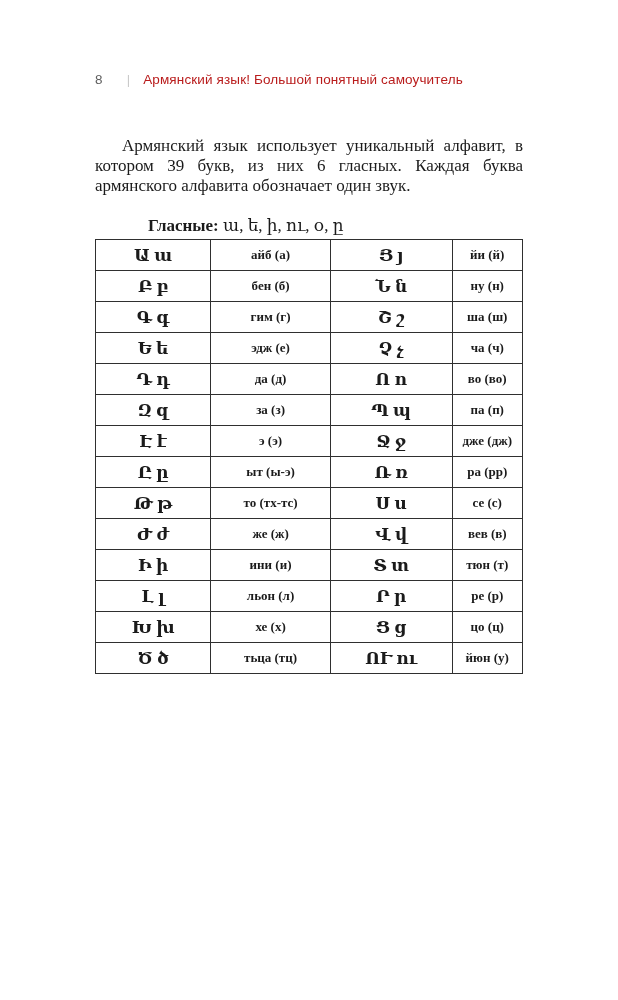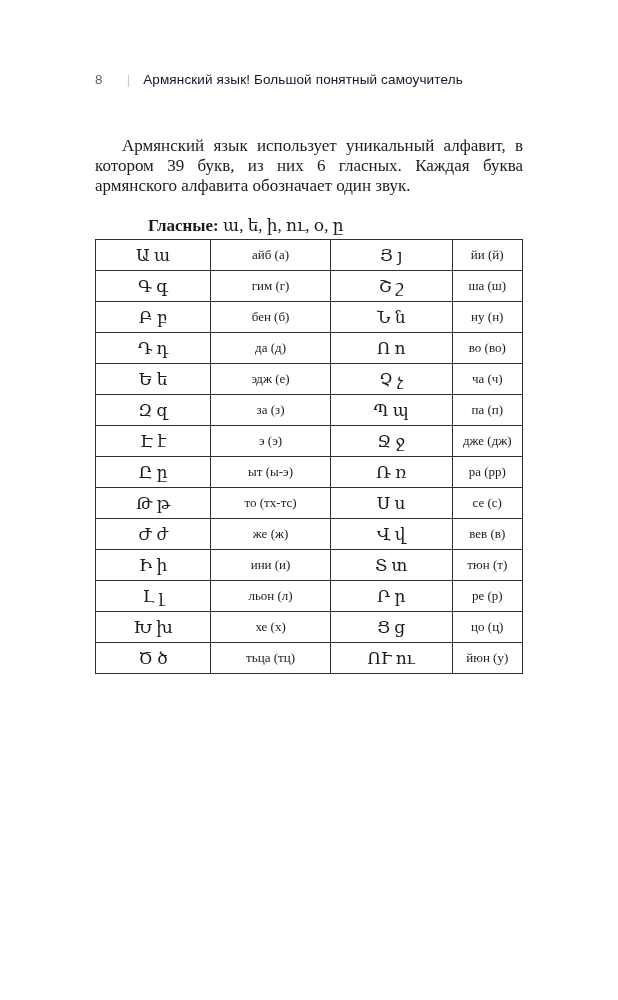--- a/index.html
+++ b/index.html
@@ -19,21 +19,21 @@
 
   
   .running-head {
     display:flex; align-items:baseline;
     font-family:"Liberation Sans","DejaVu Sans",sans-serif;
     font-size:13.5px; line-height:16px;
     margin-bottom:48px;
   }
   .page-num { color:#5f5f5f; letter-spacing:.02em; }
   .head-sep { color:#c9c9c9; margin:0 13px 0 24px; font-size:13px; }
-  .head-title { color:#0f172a; letter-spacing:.01em; }
+  .head-title { color:#b91c1c; letter-spacing:.01em; }
 
   
   .intro-paragraph {
     font-size:17px; line-height:20px;
     text-align:justify; text-indent:27px;
     margin-bottom:16px;
   }
   .letters-line {
     font-size:17px; line-height:27px;
     text-align:justify; text-indent:27px;
@@ -46,20 +46,21 @@
     text-align:center;
     font-size:17.5px; font-style:italic; font-weight:500;
     letter-spacing:.01em;
   }
 
   
   table.alphabet {
     width:100%;
     border-collapse:collapse;
     table-layout:fixed;
+    font-weight:bold;
   }
   table.alphabet td {
     border:1px solid #2f2f2f;
     text-align:center; vertical-align:middle;
     height:31px; padding:2px 2px;
     white-space:nowrap; overflow:hidden;
   }
   td.arm { font-size:17px; }
   td.rus { font-size:13px; }
   col.c1 { width:27%; }
@@ -93,42 +94,42 @@
           <col class="c4">
       </colgroup>
       <tbody>
           <tr>
             <td class="arm">Ա ա</td>
             <td class="rus">айб (а)</td>
             <td class="arm">Յ յ</td>
             <td class="rus">йи (й)</td>
           </tr>
           <tr>
+            <td class="arm">Բ բ</td>
+            <td class="rus">бен (б)</td>
+            <td class="arm">Ն ն</td>
+            <td class="rus">ну (н)</td>
+          </tr>
+          <tr>
             <td class="arm">Գ գ</td>
             <td class="rus">гим (г)</td>
             <td class="arm">Շ շ</td>
             <td class="rus">ша (ш)</td>
           </tr>
           <tr>
-            <td class="arm">Բ բ</td>
-            <td class="rus">бен (б)</td>
-            <td class="arm">Ն ն</td>
-            <td class="rus">ну (н)</td>
+            <td class="arm">Ե ե</td>
+            <td class="rus">эдж (е)</td>
+            <td class="arm">Չ չ</td>
+            <td class="rus">ча (ч)</td>
           </tr>
           <tr>
             <td class="arm">Դ դ</td>
             <td class="rus">да (д)</td>
             <td class="arm">Ո ո</td>
             <td class="rus">во (во)</td>
-          </tr>
-          <tr>
-            <td class="arm">Ե ե</td>
-            <td class="rus">эдж (е)</td>
-            <td class="arm">Չ չ</td>
-            <td class="rus">ча (ч)</td>
           </tr>
           <tr>
             <td class="arm">Զ զ</td>
             <td class="rus">за (з)</td>
             <td class="arm">Պ պ</td>
             <td class="rus">па (п)</td>
           </tr>
           <tr>
             <td class="arm">Է է</td>
             <td class="rus">э (э)</td>

